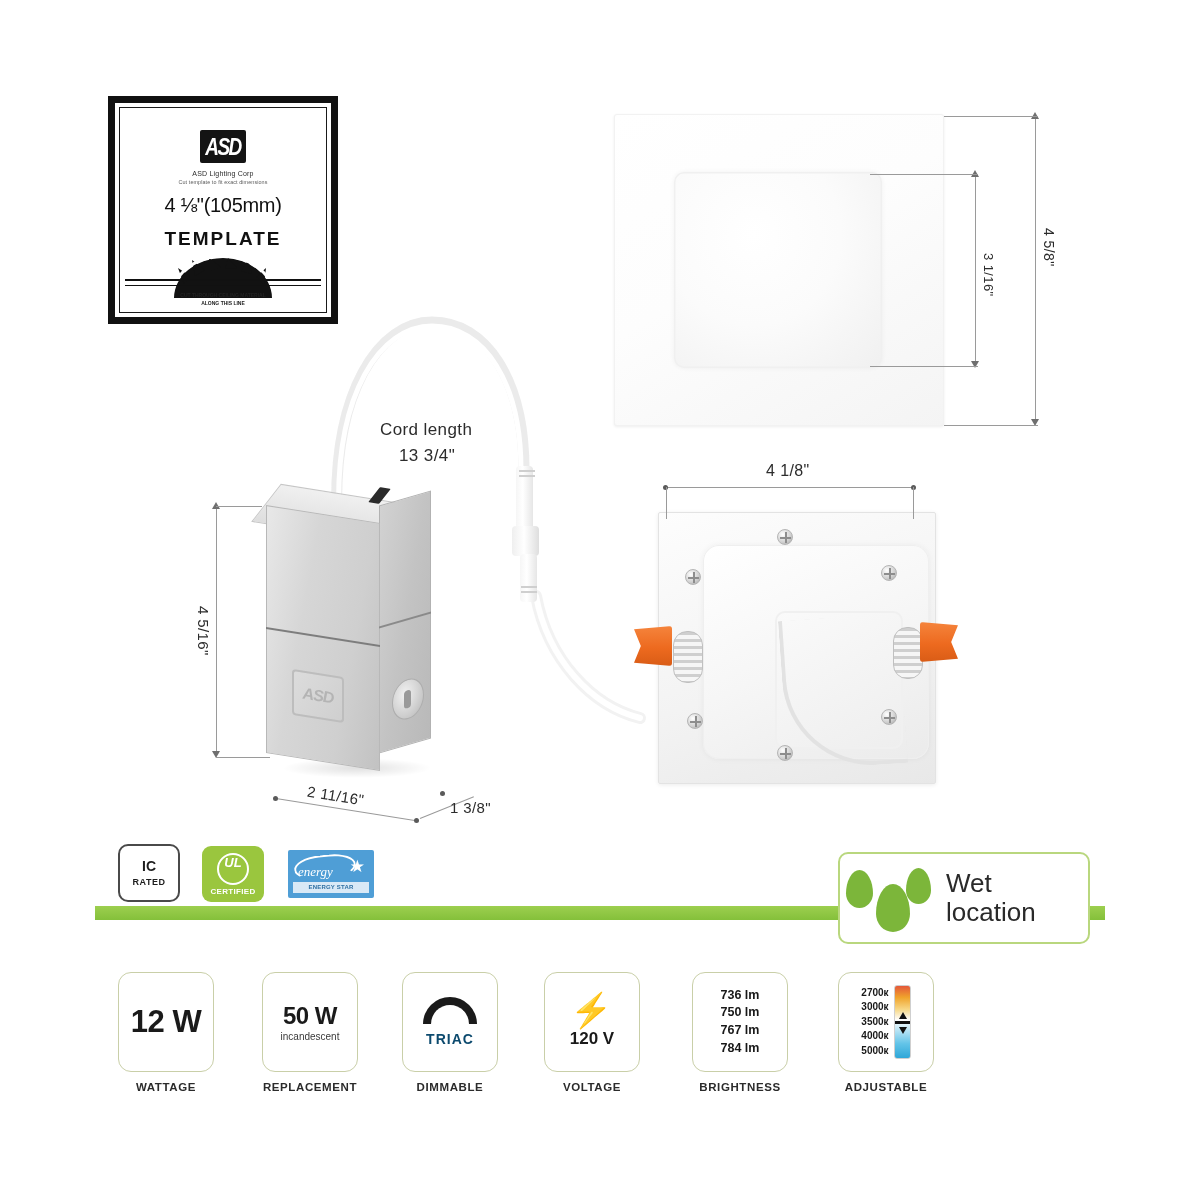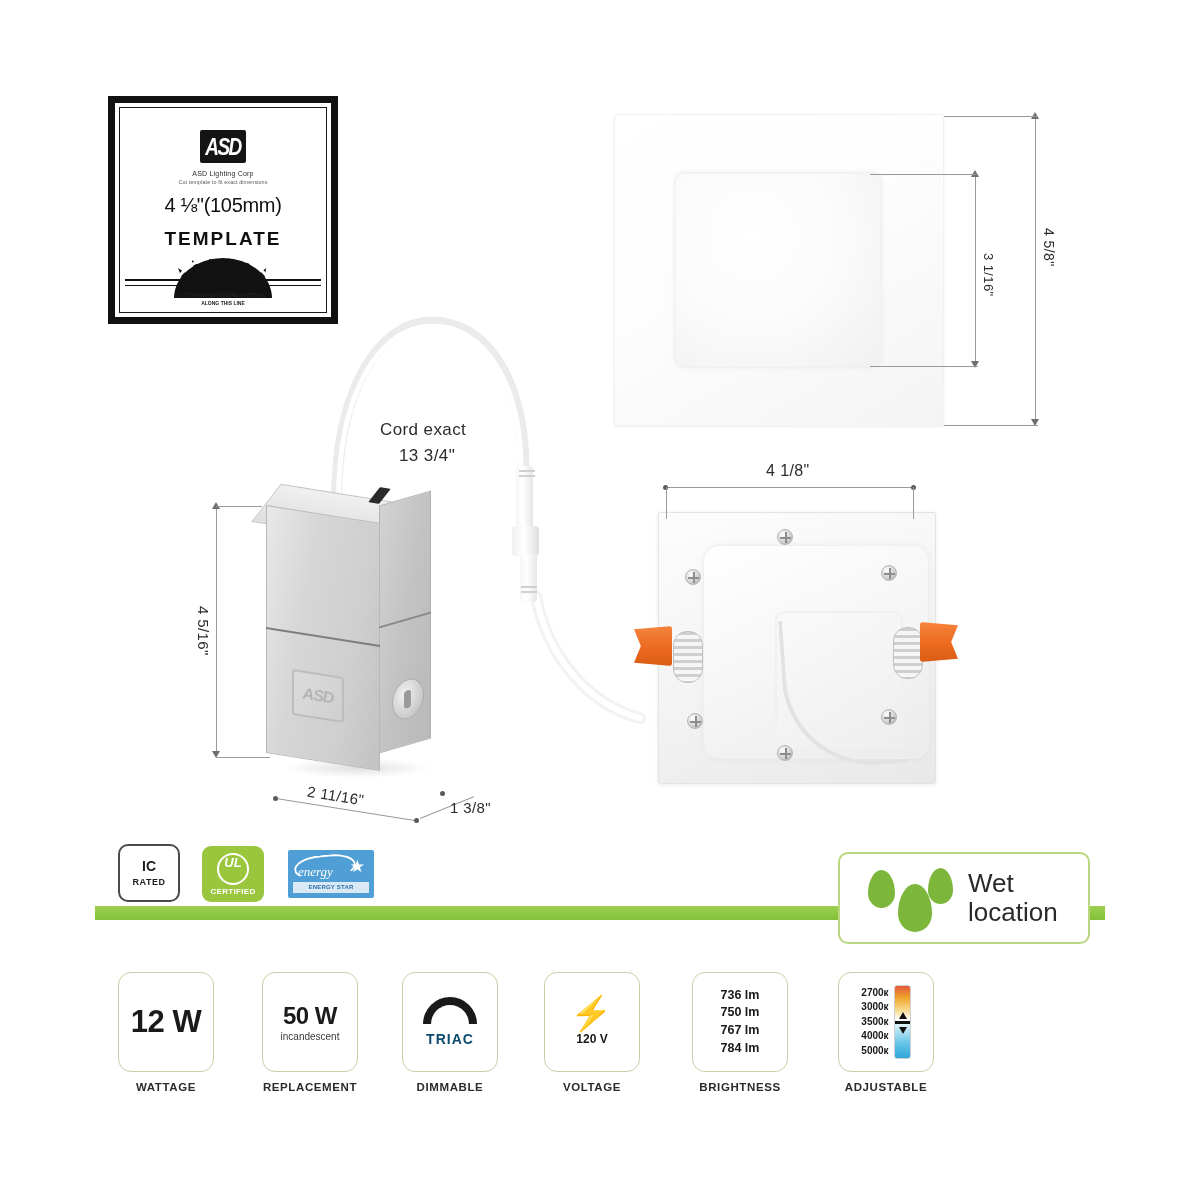--- a/index.html
+++ b/index.html
@@ -174,21 +174,21 @@
   .es-swoosh { position:absolute; left:6px; top:5px; width:62px; height:24px;
      border:2.5px solid #fff; border-radius:50%/60%; border-bottom-color:transparent; transform:rotate(-6deg);}
   .es-star { position:absolute; right:9px; top:8px; color:#fff; font-size:17px; line-height:1;}
   .es-txt { position:absolute; left:5px; right:5px; bottom:5px; height:11px; background:#d9e9f6;
      color:#2d6fa3; font-size:6px; font-weight:bold; text-align:center; line-height:11px; letter-spacing:.2px;}
   .es-script { position:absolute; left:10px; top:14px; color:#fff; font-size:13px; font-style:italic; font-family:"Liberation Serif",serif;}
 
   .wetbox {
     position:absolute; left:838px; top:852px; width:252px; height:92px;
     background:#fff; border:2px solid #b9d77e; border-radius:10px;
-    display:flex; align-items:center; padding-left:26px;
+    display:flex; align-items:center; padding-left:4px;
   }
   .drops { position:relative; width:96px; height:72px; flex:none;}
   .drop { position:absolute; background:#7cb63a; }
   .drop.d { border-radius: 50% 50% 50% 50% / 62% 62% 38% 38%; }
   .wetlabel { font-size:26px; color:#2a2a2a; line-height:1.12; margin-left:6px;}
 
   
   .specrow { position:absolute; left:100px; top:972px; width:1000px; height:140px; }
   .spec { position:absolute; top:0; width:96px; text-align:center;}
   .spec .tile {
@@ -196,21 +196,21 @@
     display:flex; flex-direction:column; align-items:center; justify-content:center;
   }
   .spec .cap { margin-top:9px; font-size:11.5px; font-weight:bold; color:#2b2b2b; letter-spacing:.6px;}
   .big-w { font-size:31px; font-weight:bold; color:#1a1a1a; letter-spacing:-.5px;}
   .mid-w { font-size:24px; font-weight:bold; color:#1a1a1a; letter-spacing:-.5px;}
   .sm-sub { font-size:10px; color:#3a3a3a; margin-top:1px;}
   .triac-arc { width:54px; height:27px; border:8px solid #1a1a1a; border-bottom:none;
      border-radius:54px 54px 0 0; margin-bottom:7px;}
   .triac-txt { font-size:14px; font-weight:bold; color:#0c4a6e; letter-spacing:1px;}
   .bolt { font-size:34px; color:#131313; line-height:.9; margin-bottom:3px;}
-  .volt-txt { font-size:12px; font-weight:bold; color:#1a1a1a;}
+  .volt-txt { font-size:17px; font-weight:bold; color:#1a1a1a;}
   .lumrow { font-size:12.5px; color:#181818; font-weight:bold; line-height:1.42; white-space:nowrap;}
   .adjwrap { display:flex; align-items:center; gap:5px;}
   .adjlist { text-align:right;}
   .adjlist div { font-size:10px; font-weight:bold; color:#181818; line-height:1.45; white-space:nowrap;}
   .adjbar { width:17px; height:74px; border-radius:3px; position:relative; overflow:hidden;
      background: linear-gradient(180deg,#e4583a 0%, #f0a42c 16%, #f7d98a 33%, #ffffff 47%, #bfe6f5 60%, #63c4e8 80%, #2fa7d8 100%);
      border:1px solid #cfcfcf;}
   .adjbar .mid { position:absolute; left:0; right:0; top:35px; height:3px; background:#111;}
   .adjbar .up { position:absolute; left:4.5px; top:26px; width:0;height:0;
      border-left:4px solid transparent;border-right:4px solid transparent;border-bottom:7px solid #111;}
@@ -283,21 +283,21 @@
   </svg>
 
   <div style="position:absolute;left:516px;top:466px;width:17px;height:64px;background:linear-gradient(90deg,#f6f6f6,#ffffff 40%,#e6e6e6);border-radius:4px;"></div>
   <div style="position:absolute;left:512px;top:526px;width:27px;height:30px;background:linear-gradient(90deg,#efefef,#ffffff 45%,#dedede);border-radius:4px;"></div>
   <div style="position:absolute;left:520px;top:554px;width:17px;height:48px;background:linear-gradient(90deg,#f6f6f6,#ffffff 40%,#e6e6e6);border-radius:4px;"></div>
   <div style="position:absolute;left:519px;top:470px;width:16px;height:2px;background:#cfcfcf;"></div>
   <div style="position:absolute;left:519px;top:475px;width:16px;height:2px;background:#cfcfcf;"></div>
   <div style="position:absolute;left:521px;top:586px;width:16px;height:2px;background:#cfcfcf;"></div>
   <div style="position:absolute;left:521px;top:591px;width:16px;height:2px;background:#cfcfcf;"></div>
 
-  <div class="dimlabel" style="left:380px; top:420px; font-size:17px;">Cord exact</div>
+  <div class="dimlabel" style="left:380px; top:420px; font-size:17px;">Cord length</div>
   <div class="dimlabel" style="left:399px; top:446px; font-size:17px;">13 3/4"</div>
 
   <div class="jbox-wrap">
     <div class="jbox-shadow"></div>
     <div class="jbox-top"></div>
     <div class="jbox-side"></div>
     <div class="jbox-front"></div>
     <div class="jbox-seam"></div>
     <div class="jbox-seam2"></div>
     <div class="jbox-emboss">

